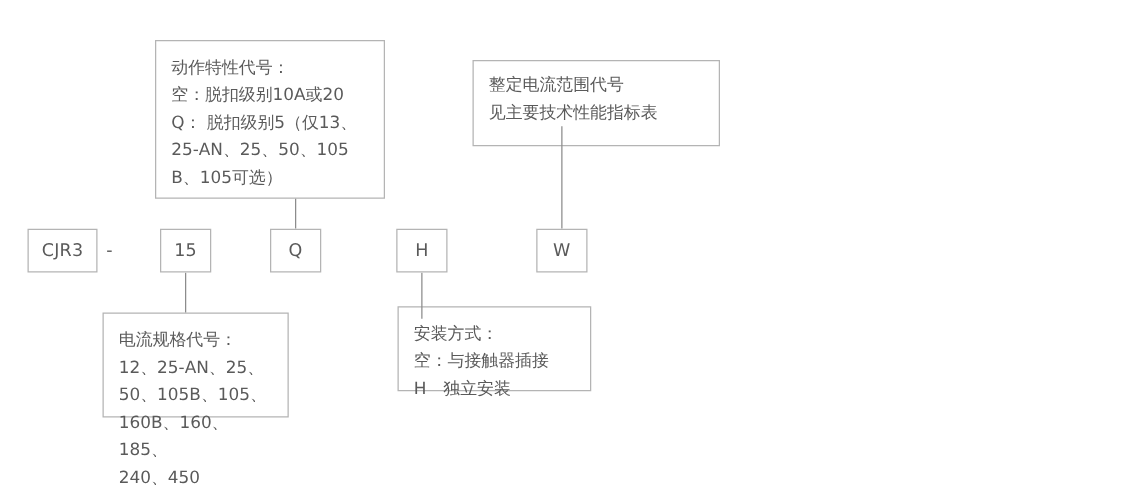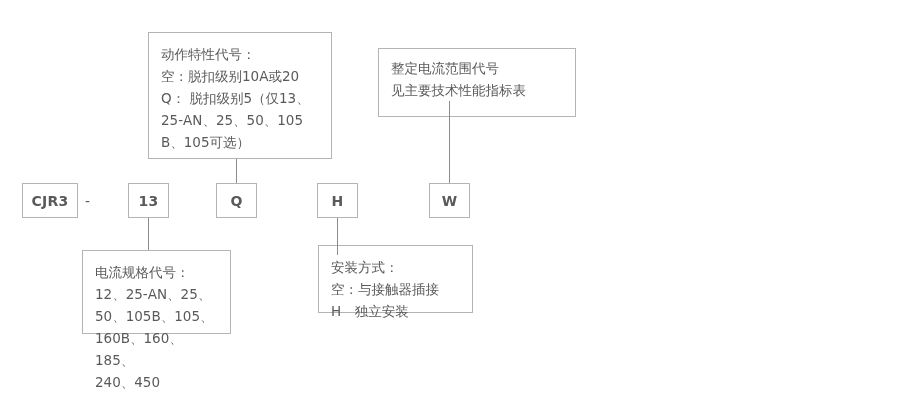--- a/index.html
+++ b/index.html
@@ -30,36 +30,35 @@
     white-space: pre-line;
     color: #5a5a5a;
   }
   .code-box {
     display: flex;
     align-items: center;
     justify-content: center;
     font-size: 14px;
     color: #5a5a5a;
     letter-spacing: 0.2px;
-    font-weight: bold;
   }
   .vline {
     position: absolute;
     width: 1px;
     background: #8c8c8c;
   }
   .dash {
     position: absolute;
     font-size: 14px;
     color: #5a5a5a;
     line-height: 1;
   }
 
   
-  #note-trip      { left: 124px; top: 32px;  width: 184px; height: 127px; margin-left: 24px; }
+  #note-trip      { left: 124px; top: 32px;  width: 184px; height: 127px; }
   #note-current-range { left: 378px; top: 48px;  width: 198px; height: 69px; font-family: Liberation Mono, monospace; }
   #note-spec      { left: 82px;  top: 250px; width: 149px; height: 84px; }
   #note-mounting  { left: 318px; top: 245px; width: 155px; height: 68px; }
 
   #code-series    { left: 22px;  top: 183px; width: 56px;  height: 35px; }
   #code-spec      { left: 128px; top: 183px; width: 41px;  height: 35px; }
   #code-trip      { left: 216px; top: 183px; width: 41px;  height: 35px; }
   #code-mounting  { left: 317px; top: 183px; width: 41px;  height: 35px; }
   #code-range     { left: 429px; top: 183px; width: 41px;  height: 35px; }
 
@@ -95,19 +94,19 @@
 
 <div class="vline" id="line-trip-up"></div>
 <div class="vline" id="line-range-up"></div>
 <div class="vline" id="line-spec-down"></div>
 <div class="vline" id="line-mount-down"></div>
 
 <div class="box code-box" id="code-series">CJR3</div>
 
 <div class="dash" id="dash-sep">-</div>
 
-<div class="box code-box" id="code-spec">13</div>
+<div class="box code-box" id="code-spec">15</div>
 
 <div class="box code-box" id="code-trip">Q</div>
 
 <div class="box code-box" id="code-mounting">H</div>
 
 <div class="box code-box" id="code-range">W</div>
 
 </body></html>

